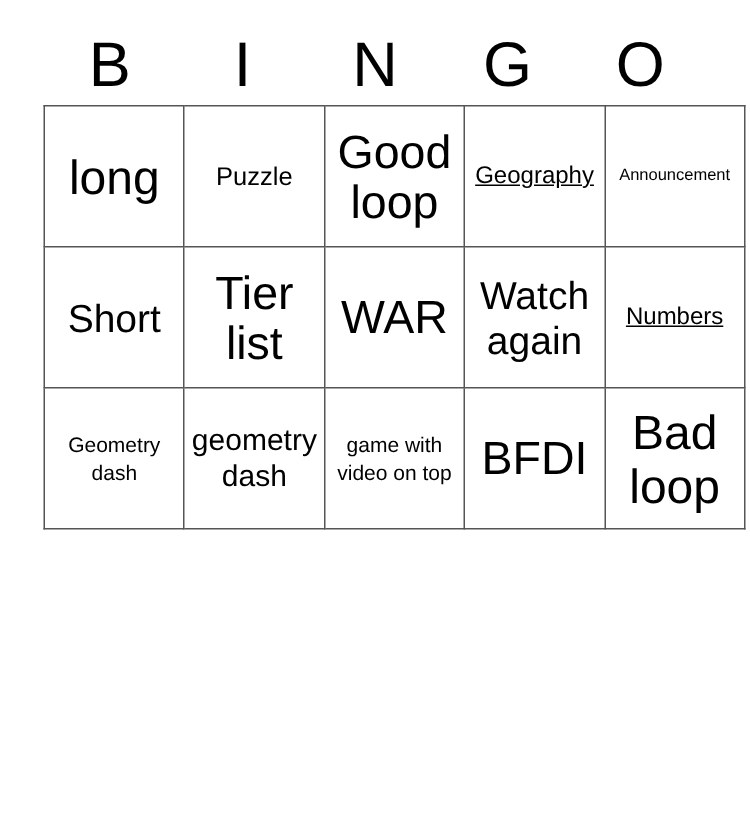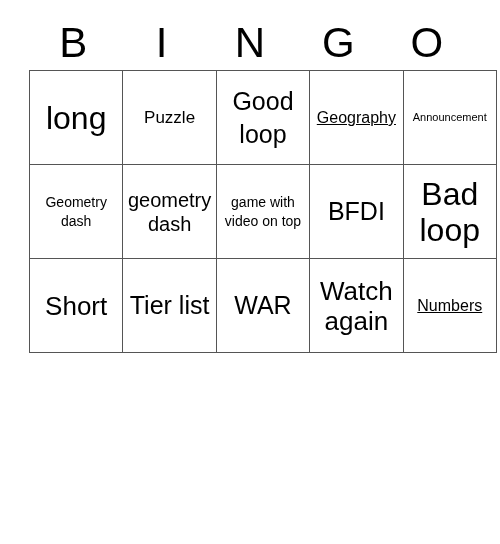--- a/index.html
+++ b/index.html
@@ -56,21 +56,21 @@
   }
   .cell-text {
     display: block;
     width: 100%;
     word-wrap: break-word;
     overflow-wrap: break-word;
     color: #000000;
   }
   
   .fs-32 { font-size: 32px; line-height: 36px; }
-  .fs-29 { font-size: 25px; line-height: 33px; }
+  .fs-29 { font-size: 31px; line-height: 33px; }
   .fs-26 { font-size: 26px; line-height: 30px; }
   .fs-23 { font-size: 17px; line-height: 27px; }
   .fs-20 { font-size: 20px; line-height: 24px; }
   .fs-16 { font-size: 16px; line-height: 21px; text-decoration: underline; }
   .fs-14 { font-size: 14px; line-height: 19px; }
   .fs-11 { font-size: 11px; line-height: 15px; }
 </style>
 </head>
 <body>
 
@@ -98,48 +98,48 @@
           </td>
         <td>
             <span class="cell-text fs-16">Geography</span>
           </td>
         <td>
             <span class="cell-text fs-11">Announcement</span>
           </td>
       </tr>
       <tr>
         <td>
+            <span class="cell-text fs-26">Short</span>
+          </td>
+        <td>
+            <span class="cell-text fs-29">Tier list</span>
+          </td>
+        <td>
+            <span class="cell-text fs-29">WAR</span>
+          </td>
+        <td>
+            <span class="cell-text fs-26">Watch again</span>
+          </td>
+        <td>
+            <span class="cell-text fs-16">Numbers</span>
+          </td>
+      </tr>
+      <tr>
+        <td>
             <span class="cell-text fs-14">Geometry dash</span>
           </td>
         <td>
             <span class="cell-text fs-20">geometry dash</span>
           </td>
         <td>
             <span class="cell-text fs-14">game with video on top</span>
           </td>
         <td>
             <span class="cell-text fs-29">BFDI</span>
           </td>
         <td>
             <span class="cell-text fs-32">Bad loop</span>
           </td>
       </tr>
-      <tr>
-        <td>
-            <span class="cell-text fs-26">Short</span>
-          </td>
-        <td>
-            <span class="cell-text fs-29">Tier list</span>
-          </td>
-        <td>
-            <span class="cell-text fs-29">WAR</span>
-          </td>
-        <td>
-            <span class="cell-text fs-26">Watch again</span>
-          </td>
-        <td>
-            <span class="cell-text fs-16">Numbers</span>
-          </td>
-      </tr>
     </tbody>
   </table>
 
 </div>
 
 </body></html>

